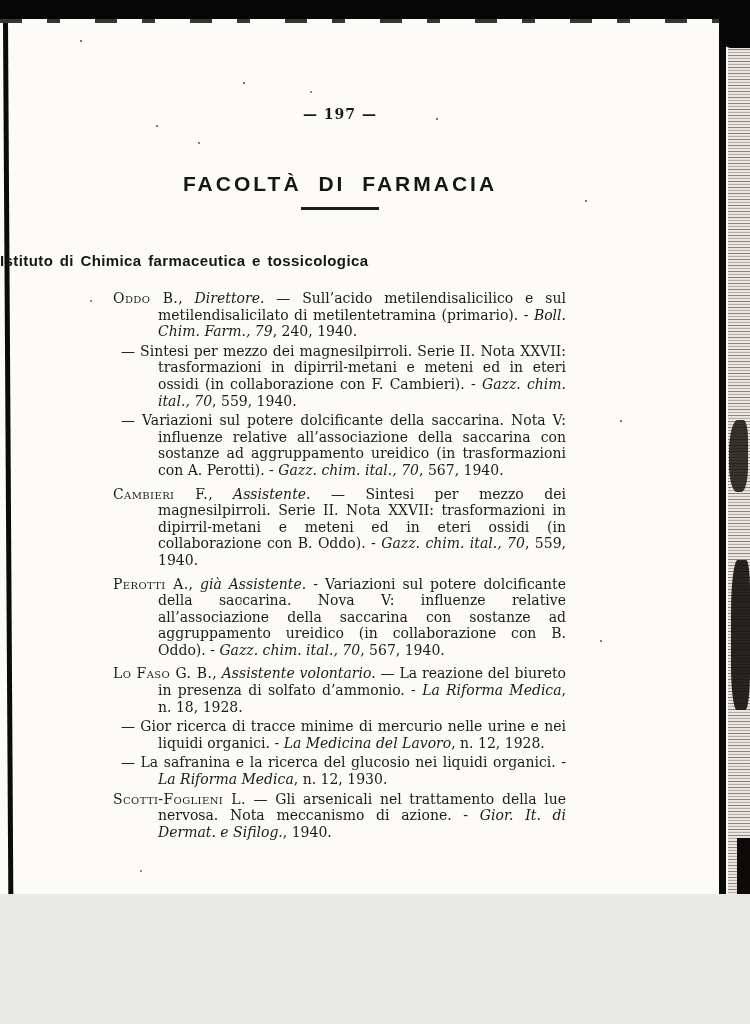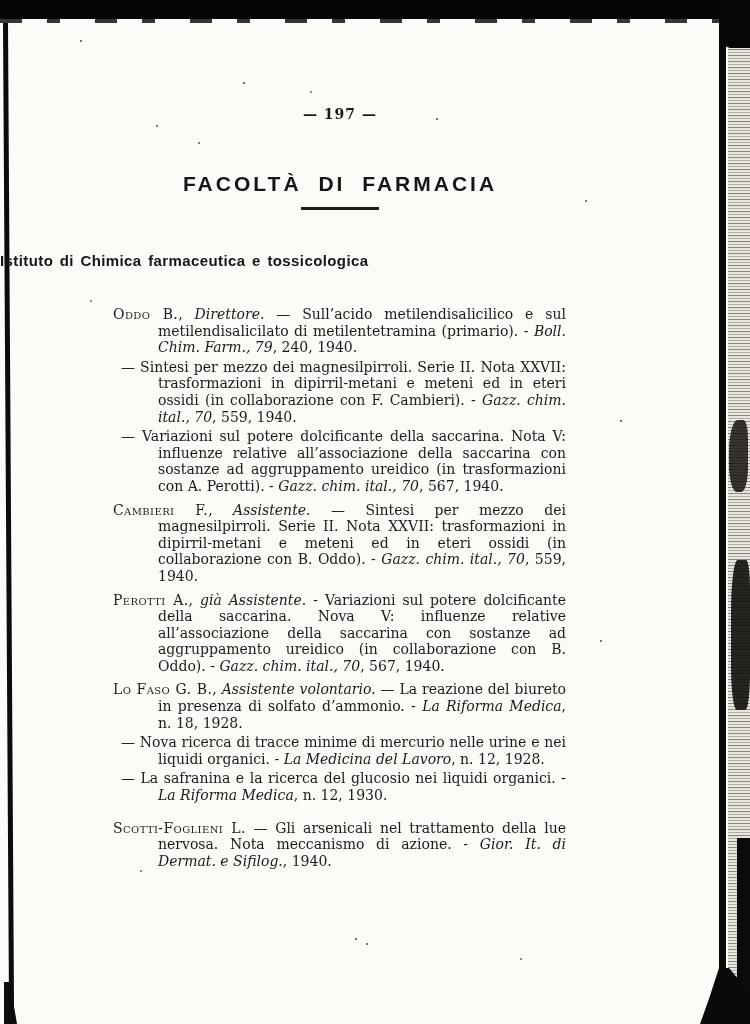--- a/index.html
+++ b/index.html
@@ -1,20 +1,20 @@
 <!DOCTYPE html>
 <html style="--ink: #1a1a1a; --paper: #fcfbf8;"><head>
 <meta charset="utf-8">
 <style>
   :root { --ink:#1a1a1a; --paper:#fcfbf8; }
   html,body { margin:0; padding:0; }
   body { width:750px; height:1024px; background:#e8e8e4; }
 
   .scan {
-    position:relative; width:750px; height:1024px;
+    position:relative; width:750px; height:894px;
     background:var(--paper); overflow:hidden;
     font-family:"DejaVu Serif", serif; color:var(--ink);
   }
 
   
   .top-band { position:absolute; left:0; top:0; width:750px; height:19px; background:#050505; }
   .top-band::after {
     content:""; position:absolute; left:0; top:19px; width:100%; height:4px;
     background:repeating-linear-gradient(90deg,#050505 0 22px, transparent 22px 47px, #050505 47px 60px, transparent 60px 95px);
     opacity:.8;
@@ -72,21 +72,21 @@
     font-size:15px; letter-spacing:.4px; word-spacing:2px; color:#161616;
   }
 
   .text-block { position:absolute; left:113px; top:290px; width:453px; }
   .entry {
     margin:0 0 3px 0; font-size:14px; line-height:16.6px;
     text-align:justify; color:#1b1b1b;
   }
   .entry.author { padding-left:45px; text-indent:-45px; margin-top:7px; }
   .entry.dash   { padding-left:45px; text-indent:-37px; }
-  .text-block .entry:first-child { margin-top:16px; }
+  .text-block .entry:first-child { margin-top:0; }
   .seg-smallcaps { font-variant:small-caps; letter-spacing:.4px; }
   .seg-italic { font-style:italic; }
 
   .section-heading {
     margin:41px 0 26px 70px;
     font-variant:small-caps; font-size:14.5px; letter-spacing:1.2px; color:#1b1b1b;
   }
 </style>
 </head>
 <body>
@@ -111,21 +111,21 @@
   <div class="institute-heading">Istituto di Chimica farmaceutica e tossicologica</div>
 
   <div class="text-block">
     <div>
         <p class="entry author"><span class="seg-smallcaps">Oddo B.</span><span class="seg-normal">, </span><span class="seg-italic">Direttore.</span><span class="seg-normal"> — Sull’acido metilendisalicilico e sul metilendisalicilato di metilentetramina (primario). - </span><span class="seg-italic">Boll. Chim. Farm., 79</span><span class="seg-normal">, 240, 1940.</span></p>
         <p class="entry dash"><span class="seg-normal">— Sintesi per mezzo dei magnesilpirroli. Serie II. Nota XXVII: trasformazioni in dipirril-metani e meteni ed in eteri ossidi (in collaborazione con F. Cambieri). - </span><span class="seg-italic">Gazz. chim. ital., 70</span><span class="seg-normal">, 559, 1940.</span></p>
         <p class="entry dash"><span class="seg-normal">— Variazioni sul potere dolcificante della saccarina. Nota V: influenze relative all’associazione della saccarina con sostanze ad aggruppamento ureidico (in trasformazioni con A. Perotti). - </span><span class="seg-italic">Gazz. chim. ital., 70</span><span class="seg-normal">, 567, 1940.</span></p>
         <p class="entry author"><span class="seg-smallcaps">Cambieri F.</span><span class="seg-normal">, </span><span class="seg-italic">Assistente.</span><span class="seg-normal"> — Sintesi per mezzo dei magnesilpirroli. Serie II. Nota XXVII: trasformazioni in dipirril-metani e meteni ed in eteri ossidi (in collaborazione con B. Oddo). - </span><span class="seg-italic">Gazz. chim. ital., 70</span><span class="seg-normal">, 559, 1940.</span></p>
         <p class="entry author"><span class="seg-smallcaps">Perotti A.</span><span class="seg-normal">, </span><span class="seg-italic">già Assistente.</span><span class="seg-normal"> - Variazioni sul potere dolcificante della saccarina. Nova V: influenze relative all’associazione della saccarina con sostanze ad aggruppamento ureidico (in collaborazione con B. Oddo). - </span><span class="seg-italic">Gazz. chim. ital., 70</span><span class="seg-normal">, 567, 1940.</span></p>
         <p class="entry author"><span class="seg-smallcaps">Lo Faso G. B.</span><span class="seg-normal">, </span><span class="seg-italic">Assistente volontario.</span><span class="seg-normal"> — La reazione del biureto in presenza di solfato d’ammonio. - </span><span class="seg-italic">La Riforma Medica</span><span class="seg-normal">, n. 18, 1928.</span></p>
-        <p class="entry dash"><span class="seg-normal">— Nova ricerca di tracce minime di mercurio nelle urine e nei liquidi organici. - </span><span class="seg-italic">La Medicina del Lavoro</span><span class="seg-normal">, n. 12, 1928.</span></p>
+        <p class="entry dash"><span class="seg-normal">— Gior ricerca di tracce minime di mercurio nelle urine e nei liquidi organici. - </span><span class="seg-italic">La Medicina del Lavoro</span><span class="seg-normal">, n. 12, 1928.</span></p>
         <p class="entry dash"><span class="seg-normal">— La safranina e la ricerca del glucosio nei liquidi organici. - </span><span class="seg-italic">La Riforma Medica</span><span class="seg-normal">, n. 12, 1930.</span></p>
       </div>
     <div>
         <p class="entry author"><span class="seg-smallcaps">Scotti-Foglieni L.</span><span class="seg-normal"> — Gli arsenicali nel trattamento della lue nervosa. Nota meccanismo di azione. - </span><span class="seg-italic">Gior. It. di Dermat. e Sifilog.</span><span class="seg-normal">, 1940.</span></p>
       </div>
   </div>
 
 </div>
 
 </body></html>

